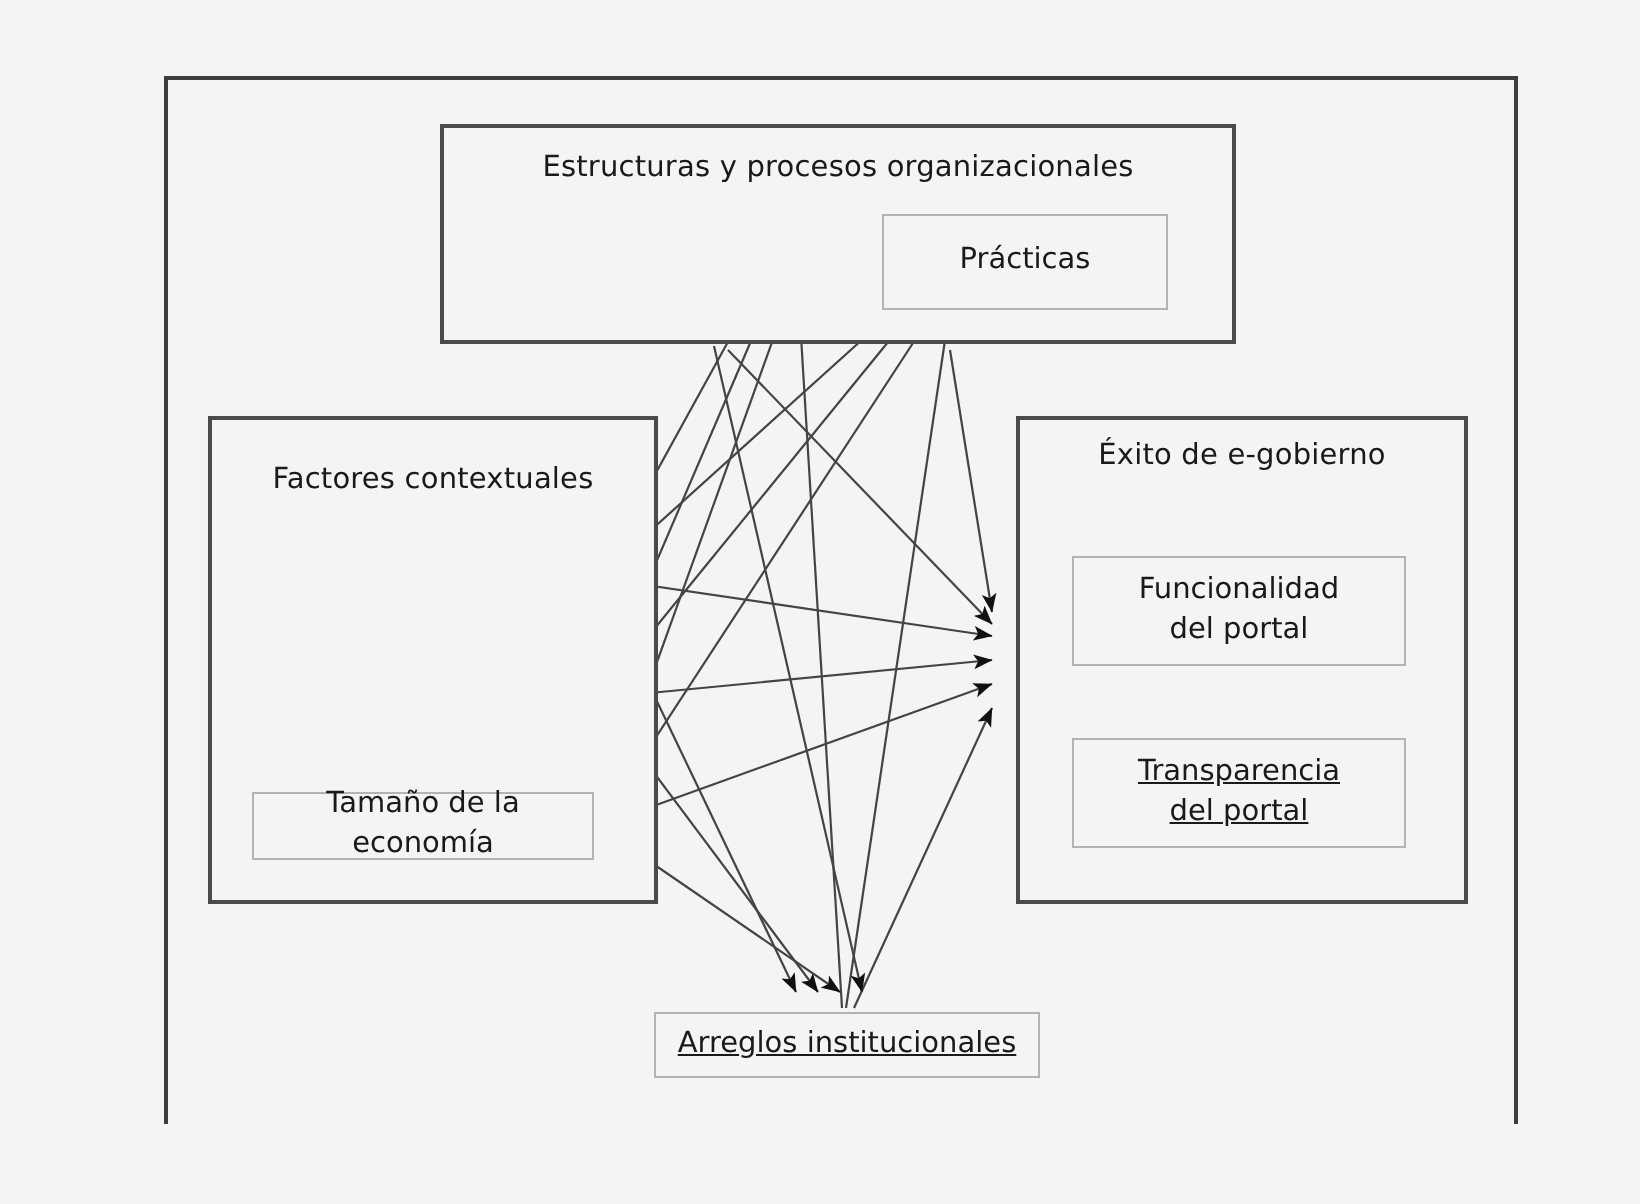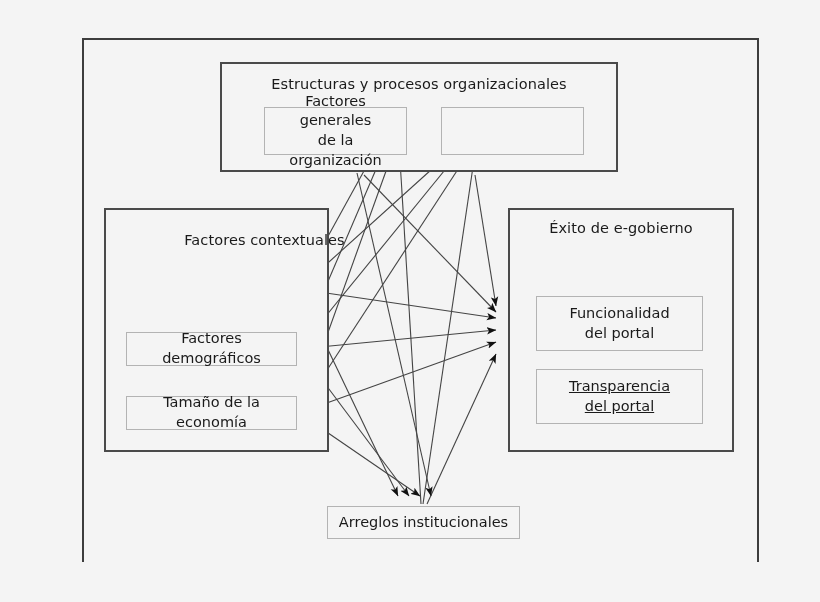--- a/index.html
+++ b/index.html
@@ -112,54 +112,46 @@
     </g>
 
     <g>
       <path d="M404,131 L423,131" stroke="#111111" stroke-width="2.2" fill="none" marker-end="url(#ah2)"></path>
     </g>
   </svg>
 
   <div class="group-box" style="left:208px; top:62px; width:398px; height:110px;">
     <div class="group-title" style="top:12px;">Estructuras y procesos organizacionales</div>
   </div>
-  <div class="node-box" style="left:252px; top:107px; width:143px; height:48px;">
-    <div>
-      <span>Factores generales</span>
-      <span>de la organización</span>
-    </div>
-  </div>
   <div class="node-box" style="left:429px; top:107px; width:143px; height:48px;">
     <div>
+      <span>Prácticas</span>
     </div>
   </div>
 
-  <div class="group-box" style="left:92px; top:208px; width:225px; height:244px;padding-left:48px;">
+  <div class="group-box" style="left:92px; top:208px; width:225px; height:244px;">
     <div class="group-title" style="top:22px;">Factores contextuales</div>
-  </div>
-  <div class="node-box" style="left:114px; top:332px; width:171px; height:34px;">
-    <span>Factores demográficos</span>
   </div>
   <div class="node-box" style="left:114px; top:396px; width:171px; height:34px;justify-content:center;">
     <span>Tamaño de la economía</span>
   </div>
 
   <div class="group-box" style="left:496px; top:208px; width:226px; height:244px;">
     <div class="group-title" style="top:10px;">Éxito de e-gobierno</div>
   </div>
-  <div class="node-box" style="left:524px; top:296px; width:167px; height:55px;">
+  <div class="node-box" style="left:524px; top:278px; width:167px; height:55px;">
     <div>
       <span>Funcionalidad</span>
       <span>del portal</span>
     </div>
   </div>
   <div class="node-box" style="left:524px; top:369px; width:167px; height:55px;text-decoration:underline;">
     <div>
       <span>Transparencia</span>
       <span>del portal</span>
     </div>
   </div>
 
-  <div class="node-box" style="left:315px; top:506px; width:193px; height:33px;">
+  <div class="node-box" style="left:315px; top:506px; width:193px; height:33px;text-decoration:underline;">
     <span>Arreglos institucionales</span>
   </div>
 
 </div>
 
 </body></html>

